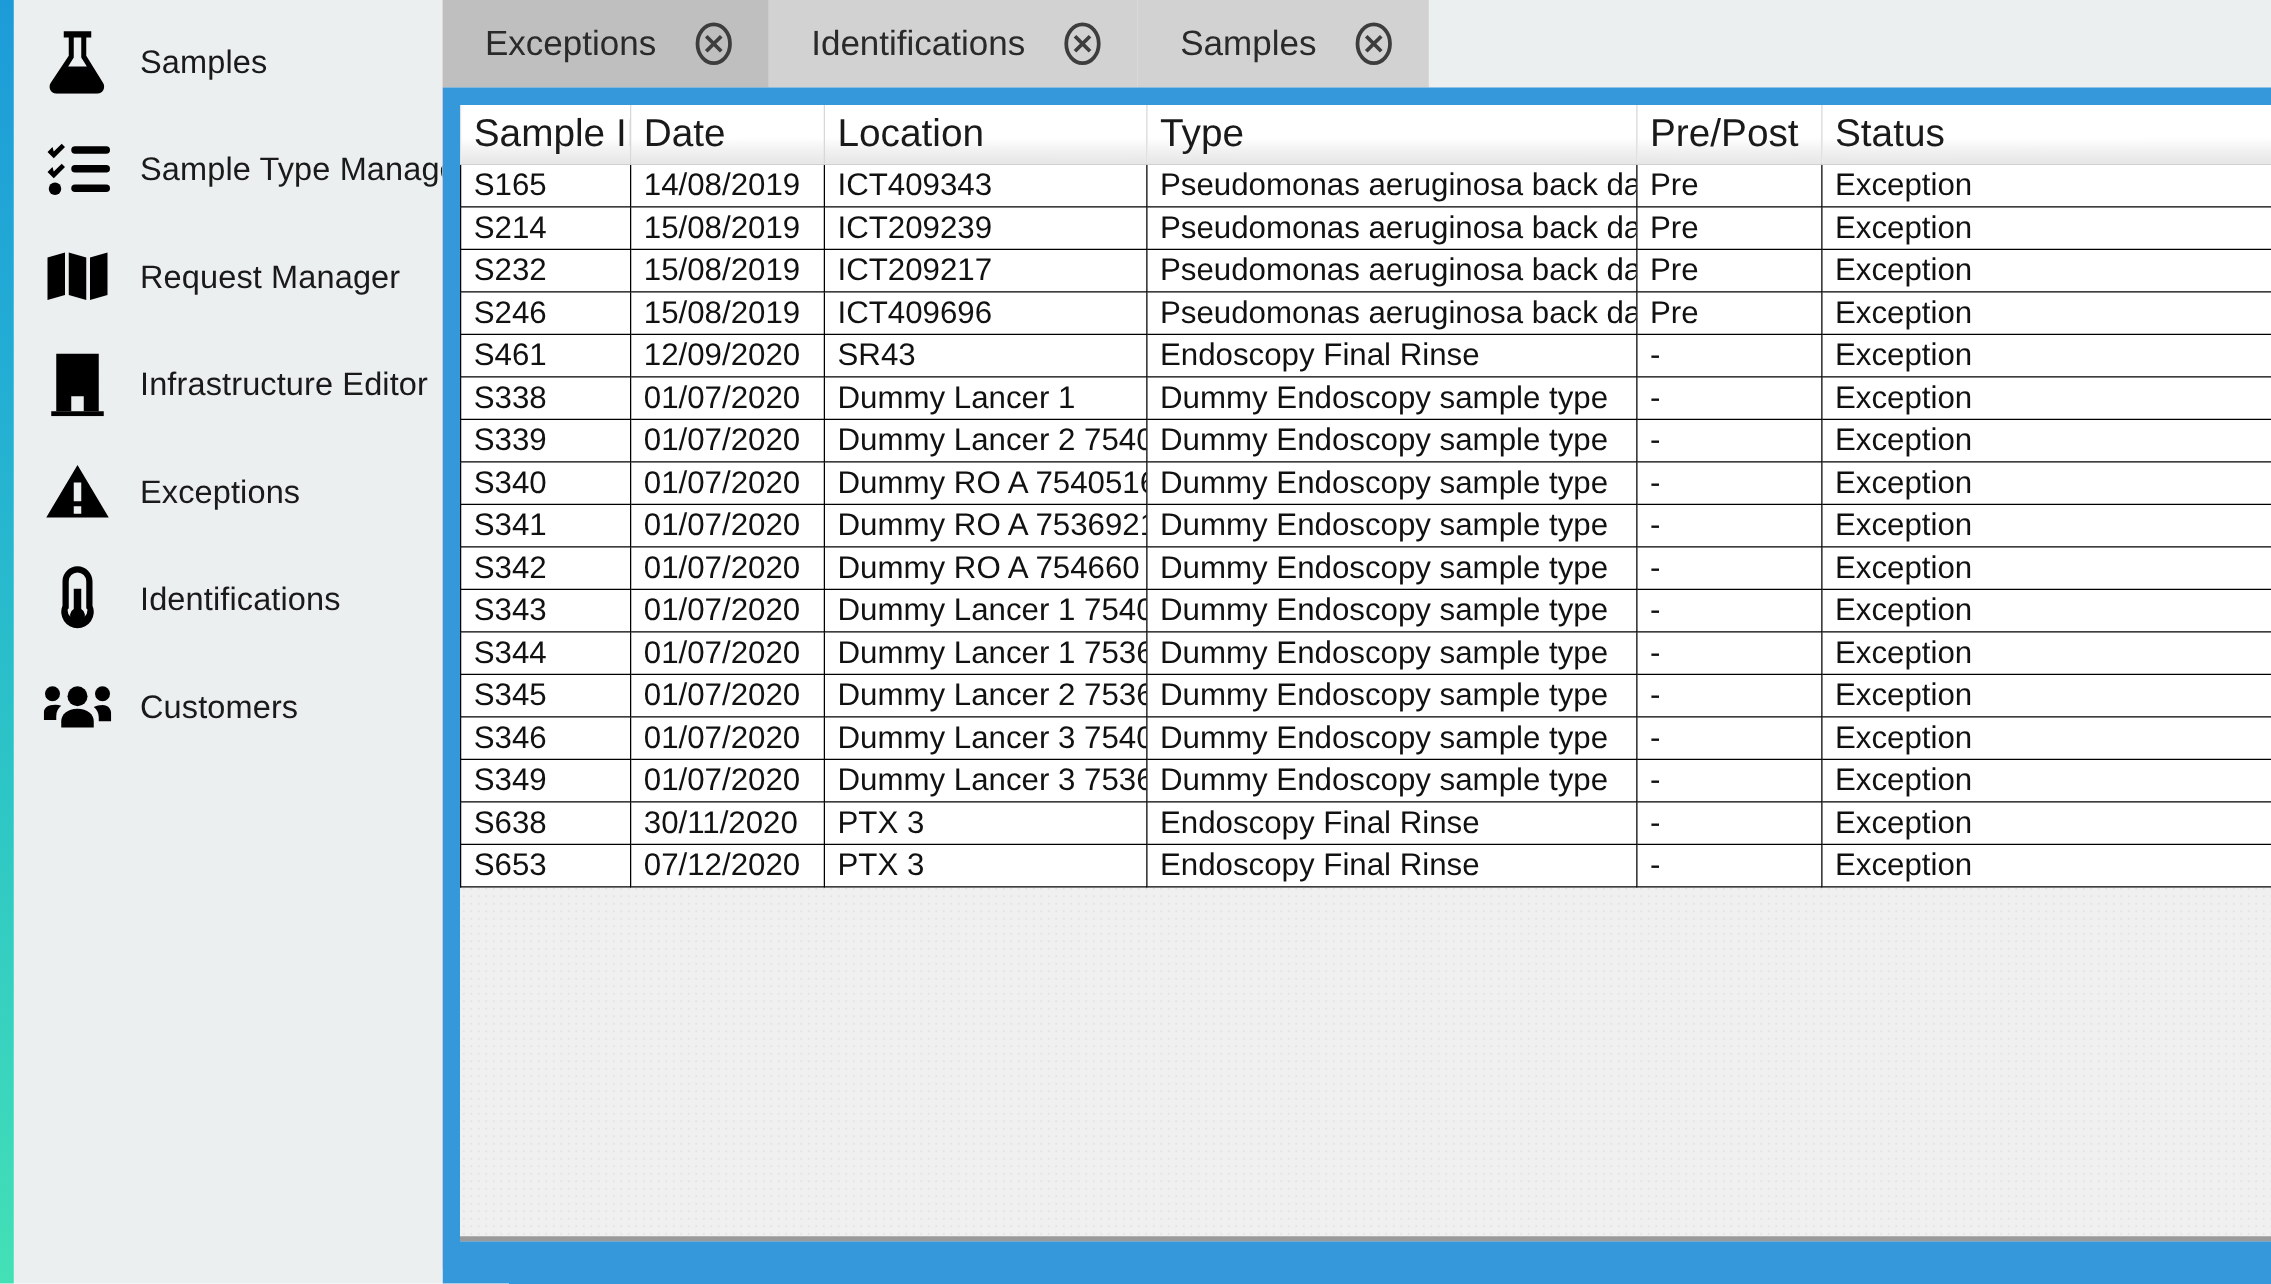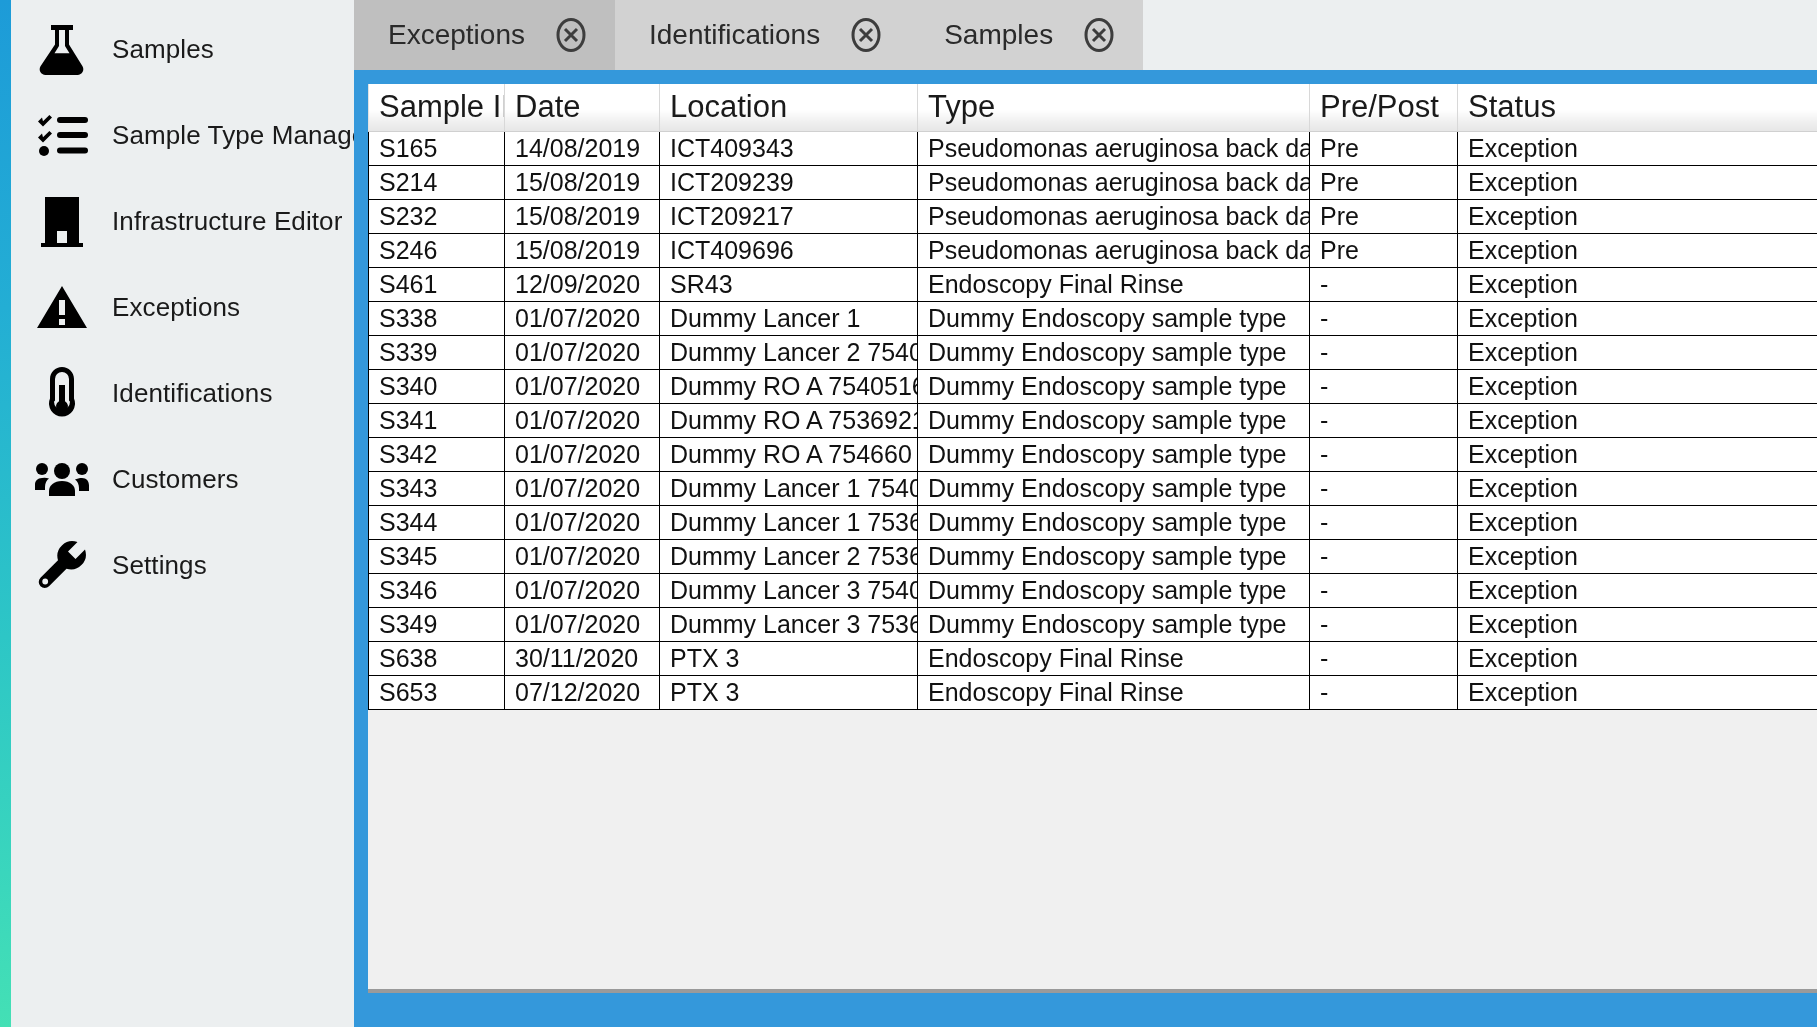--- a/index.html
+++ b/index.html
@@ -195,20 +195,30 @@
               <rect fill="currentColor" x="21" y="4" width="31" height="6" rx="3"></rect>
               <path fill="currentColor" d="M6 20.5 2 24.5l5 5 9-9-2.6-2.6L7 24.2 6 20.5z"></path>
               <rect fill="currentColor" x="21" y="19" width="31" height="6" rx="3"></rect>
               <circle fill="currentColor" cx="8" cy="38" r="5"></circle>
               <rect fill="currentColor" x="21" y="34.5" width="31" height="6" rx="3"></rect>
             </svg>
         </span>
         <span class="nav-label">Sample Type Manager</span>
       </div>
 
+      <div class="nav-item">
+        <span class="nav-icon">
+          <svg width="52" height="42" viewBox="0 0 52 42">
+              <path fill="currentColor" d="M2 6 16 2v34L2 40V6z"></path>
+              <path fill="currentColor" d="M19 2l14 4v34l-14-4V2z"></path>
+              <path fill="currentColor" d="M36 6 50 2v34l-14 4V6z"></path>
+            </svg>
+        </span>
+        <span class="nav-label">Request Manager</span>
+      </div>
 
       <div class="nav-item">
         <span class="nav-icon">
           <svg width="46" height="52" viewBox="0 0 46 52">
               <path fill="currentColor" d="M6 2h34v46H28V36h-10v12H6V2zM13 9h6v6h-6V9zm14 0h6v6h-6V9zM13 20h6v6h-6v-6zm14 0h6v6h-6v-6z"></path>
               <rect fill="currentColor" x="2" y="48" width="42" height="4"></rect>
             </svg>
         </span>
         <span class="nav-label">Infrastructure Editor</span>
       </div>
@@ -239,28 +249,20 @@
               <path fill="currentColor" d="M27 20c-8 0-13 4.5-13 10v5h26v-5c0-5.5-5-10-13-10z"></path>
               <circle fill="currentColor" cx="7" cy="8" r="6"></circle>
               <path fill="currentColor" d="M7 17c-4.5 0-7 3-7 6.5V29h10v-3c0-3.5 1.5-6.5 4-8.4A13 13 0 0 0 7 17z"></path>
               <circle fill="currentColor" cx="47" cy="8" r="6"></circle>
               <path fill="currentColor" d="M47 17c-2.6 0-5 .6-7 1.6 2.5 1.9 4 4.9 4 8.4v3h10v-5.5C54 20 51.5 17 47 17z"></path>
             </svg>
         </span>
         <span class="nav-label">Customers</span>
       </div>
 
-      <div class="nav-item">
-        <span class="nav-icon">
-          <svg width="52" height="52" viewBox="0 0 52 52">
-              <path fill="currentColor" d="M49 10.5 39.5 20l-7.5-7.5L41.5 3A15 15 0 0 0 22 21.3L4.5 38.8a6 6 0 1 0 8.5 8.5L30.5 29.8A15 15 0 0 0 49 10.5zM9.2 45.4a2.9 2.9 0 1 1 0-5.8 2.9 2.9 0 0 1 0 5.8z"></path>
-            </svg>
-        </span>
-        <span class="nav-label">Settings</span>
-      </div>
 
 
 
     </div>
   </div>
 
   <div id="main">
 
     <div id="tabstrip">
 

